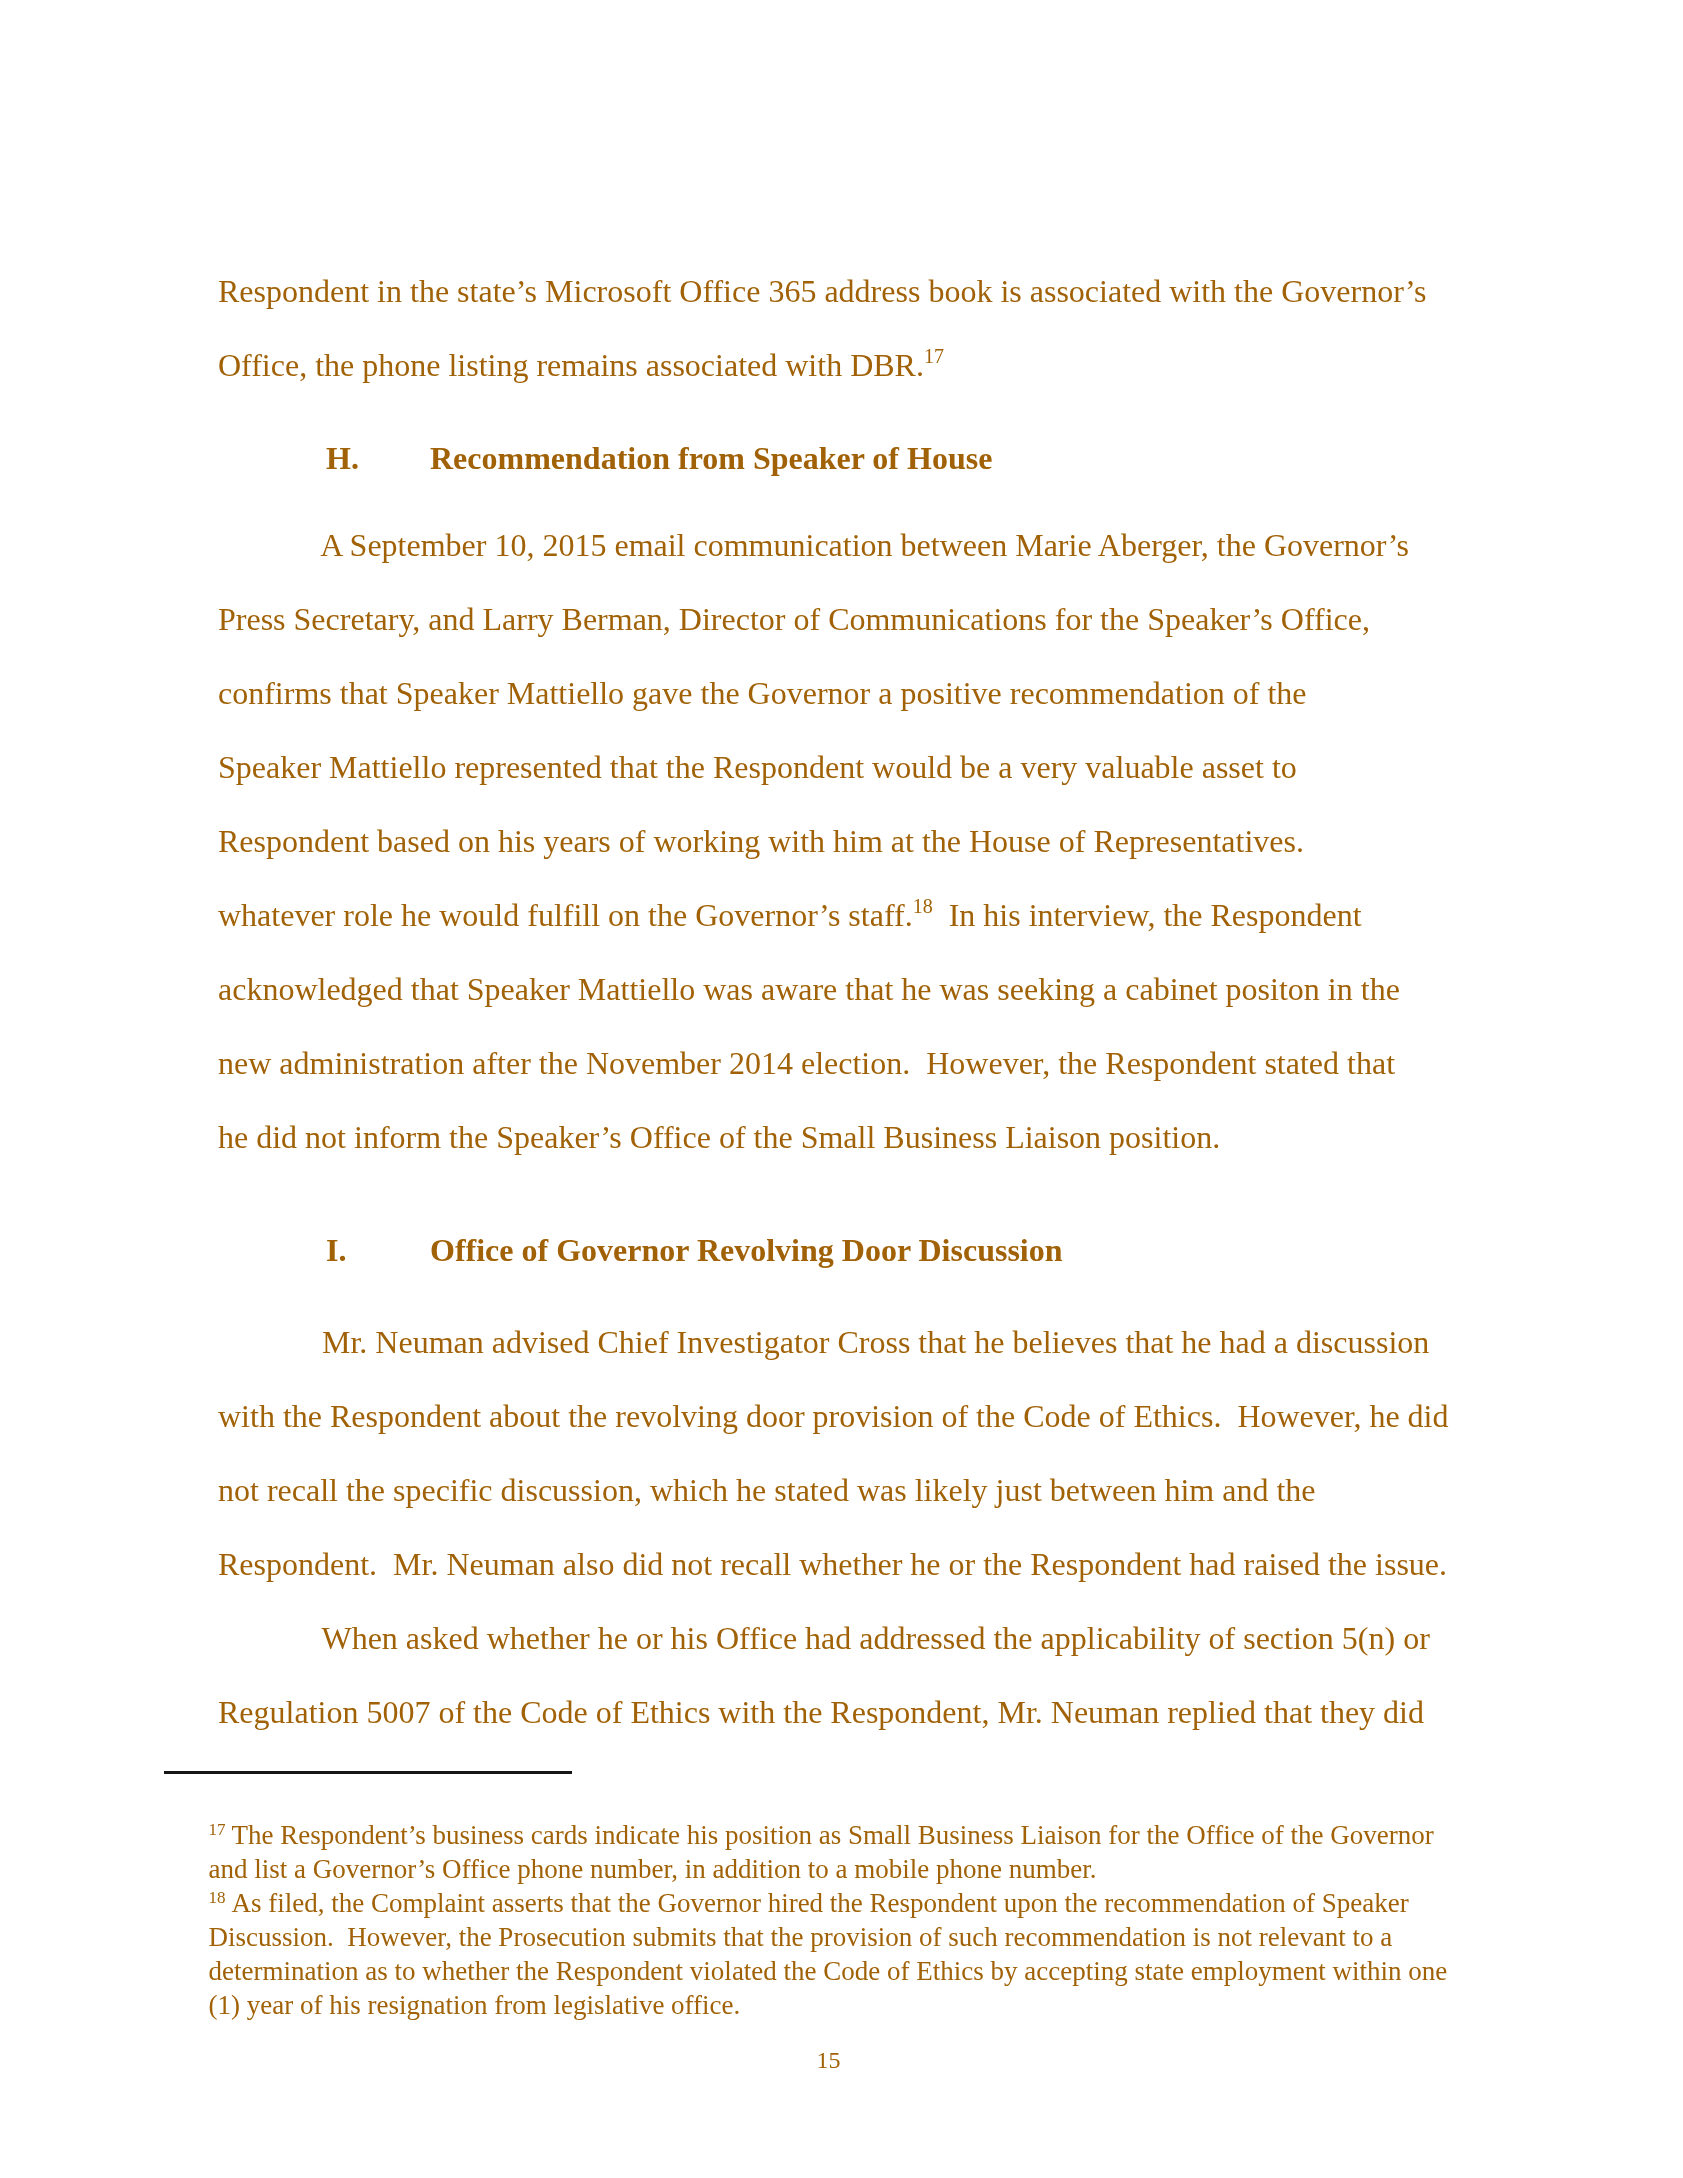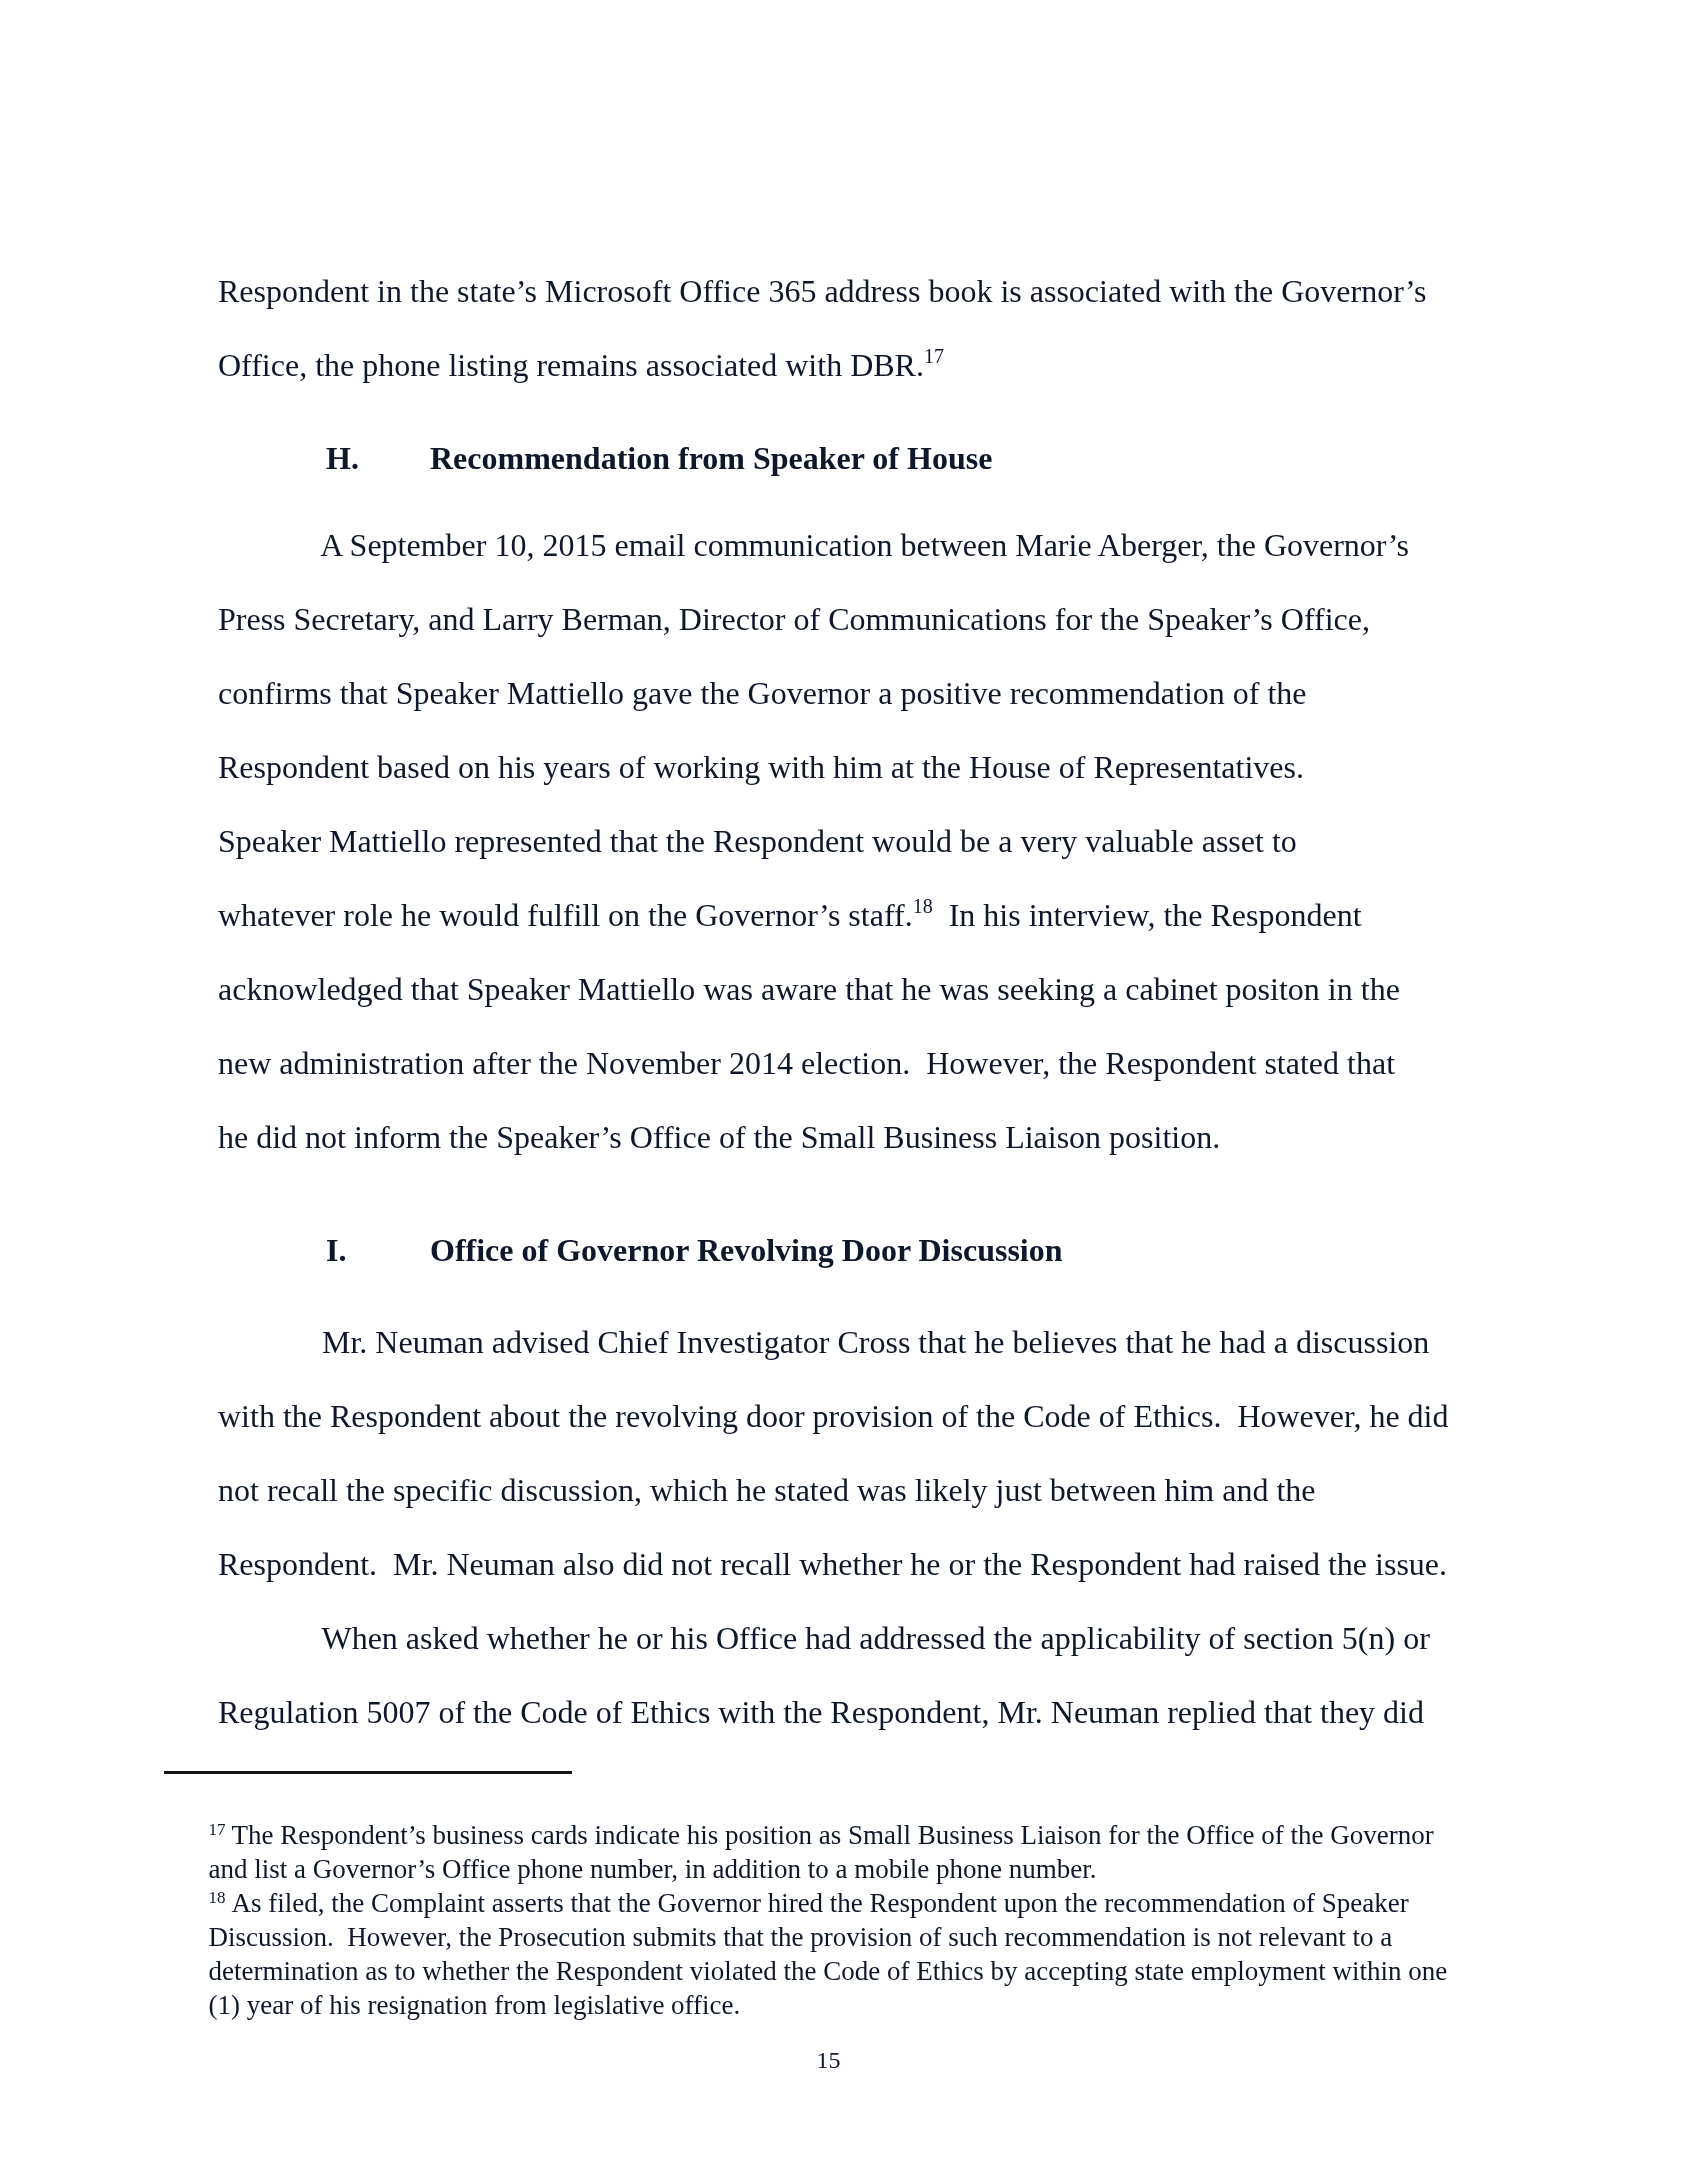--- a/index.html
+++ b/index.html
@@ -6,21 +6,21 @@
     margin: 0;
     padding: 0;
     background: #ffffff;
   }
   .page {
     position: relative;
     width: 1683px;
     height: 2170px;
     background: #ffffff;
     font-family: "Liberation Serif", "DejaVu Serif", serif;
-    color: #0f172a;
+    color: #a16207;
     overflow: hidden;
   }
   .block {
     position: absolute;
     left: 170px;
     width: 1332px;
   }
   .line {
     white-space: pre;
     height: 74px;
@@ -99,24 +99,24 @@
     <div class="line indent">
       <span>A September 10, 2015 email communication between Marie Aberger, the Governor’s</span>
     </div>
     <div class="line">
       <span>Press Secretary, and Larry Berman, Director of Communications for the Speaker’s Office,</span>
     </div>
     <div class="line">
       <span>confirms that Speaker Mattiello gave the Governor a positive recommendation of the</span>
     </div>
     <div class="line">
-      <span>Respondent based on his years of working with him at the House of Representatives.</span>
+      <span>Speaker Mattiello represented that the Respondent would be a very valuable asset to</span>
     </div>
     <div class="line">
-      <span>Speaker Mattiello represented that the Respondent would be a very valuable asset to</span>
+      <span>Respondent based on his years of working with him at the House of Representatives.</span>
     </div>
     <div class="line">
       <span>whatever role he would fulfill on the Governor’s staff.</span><span class="sup">18</span><span>  In his interview, the Respondent</span>
     </div>
     <div class="line">
       <span>acknowledged that Speaker Mattiello was aware that he was seeking a cabinet positon in the</span>
     </div>
     <div class="line">
       <span>new administration after the November 2014 election.  However, the Respondent stated that</span>
     </div>

